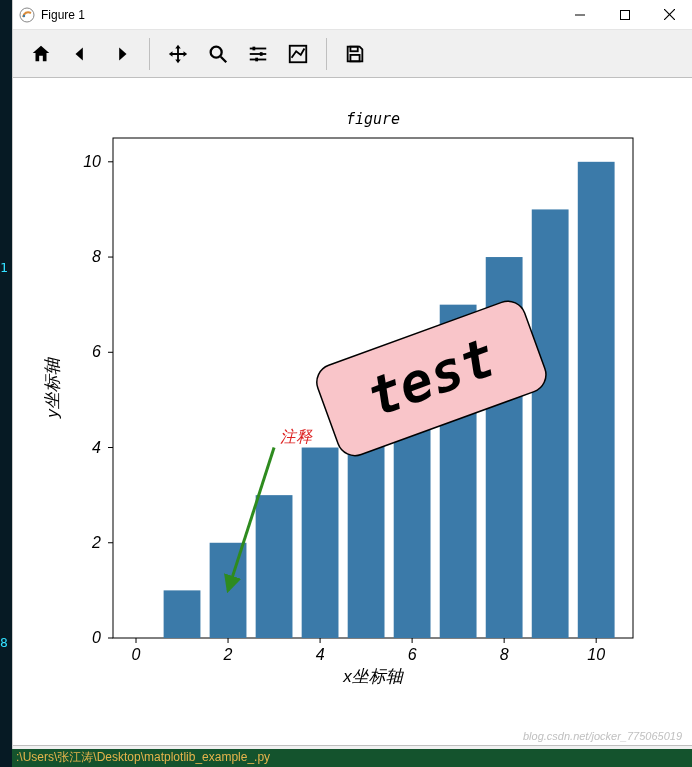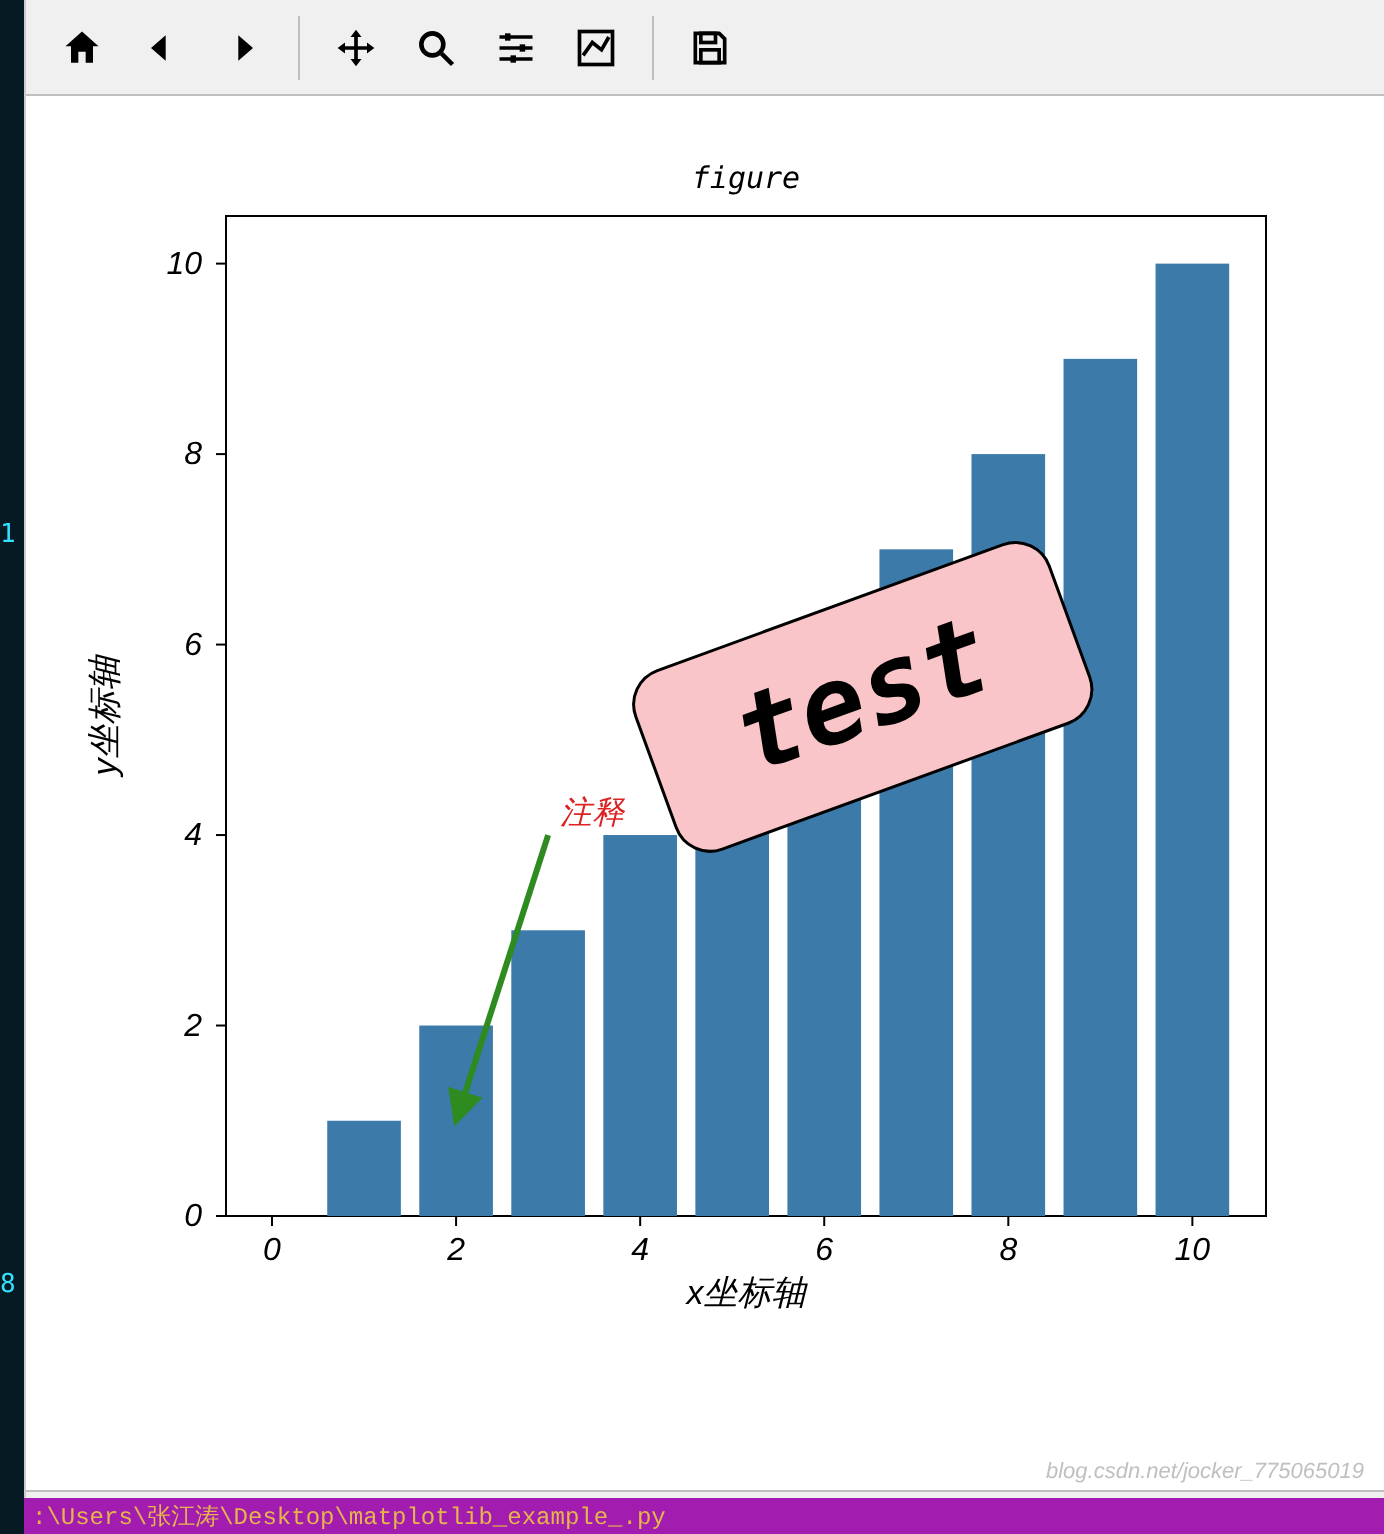--- a/index.html
+++ b/index.html
@@ -117,41 +117,69 @@
     font-size: 13px;
     padding-top: 260px;
   }
   .left-num { margin-bottom: 360px; }
   .bottom-strip {
     position: absolute;
     left: 12px;
     bottom: 0;
     width: 680px;
     height: 18px;
-    background: #a21caf;
+    background: #14532d;
     color: #e6b44c;
-    font-family: Liberation Mono, monospace;
+    font-family: Liberation Sans, sans-serif;
     font-size: 12px;
     padding-left: 4px;
     display: flex;
-    align-items: flex-end;
+    align-items: flex-start;
     overflow: hidden;
     white-space: nowrap;
   }
 </style>
 </head>
 <body>
 
 <div class="left-strip">
   <div class="left-num">1</div>
   <div>8</div>
 </div>
 
 <div class="window">
 
+  <div class="titlebar">
+    <div class="icon-slot">
+      <svg width="16" height="16" viewBox="0 0 16 16">
+        <circle cx="8" cy="8" r="7" fill="#fff" stroke="#888" stroke-width="1"></circle>
+        <path d="M4 10 C5 6, 8 4, 12 6" stroke="#d98b3a" stroke-width="2" fill="none"></path>
+        <circle cx="5" cy="9" r="1.2" fill="#3b7aa9"></circle>
+      </svg>
+    </div>
+    <div class="title">Figure 1</div>
+    <div class="win-btns">
+      <div class="win-btn">
+        <svg width="10" height="10">
+            <line x1="0" y1="5" x2="10" y2="5" stroke="#000" stroke-width="1"></line>
+          </svg>
+      </div>
+      <div class="win-btn">
+        <svg width="10" height="10">
+            <rect x="0.5" y="0.5" width="9" height="9" fill="none" stroke="#000" stroke-width="1"></rect>
+          </svg>
+      </div>
+      <div class="win-btn">
+        <svg width="11" height="11">
+            <line x1="0" y1="0" x2="11" y2="11" stroke="#000" stroke-width="1.2"></line>
+            <line x1="11" y1="0" x2="0" y2="11" stroke="#000" stroke-width="1.2"></line>
+          </svg>
+      </div>
+    </div>
+  </div>
 
   <div class="toolbar">
     <div class="tool-btn">
       <svg width="22" height="22" viewBox="0 0 24 24">
           <path d="M3 11 L12 3 L21 11 L18 11 L18 20 L14 20 L14 14 L10 14 L10 20 L6 20 L6 11 Z" fill="#000"></path>
         </svg>
     </div>
     <div class="tool-btn">
       <svg width="22" height="22" viewBox="0 0 24 24">
           <path d="M14 5 L6 12 L14 19 Z" fill="#000"></path>

